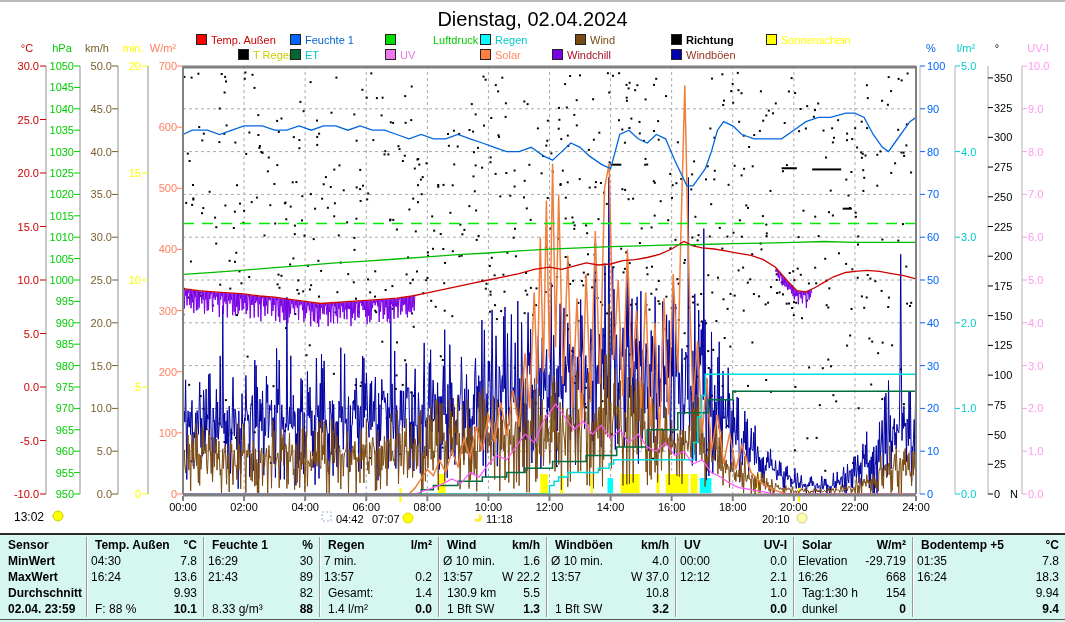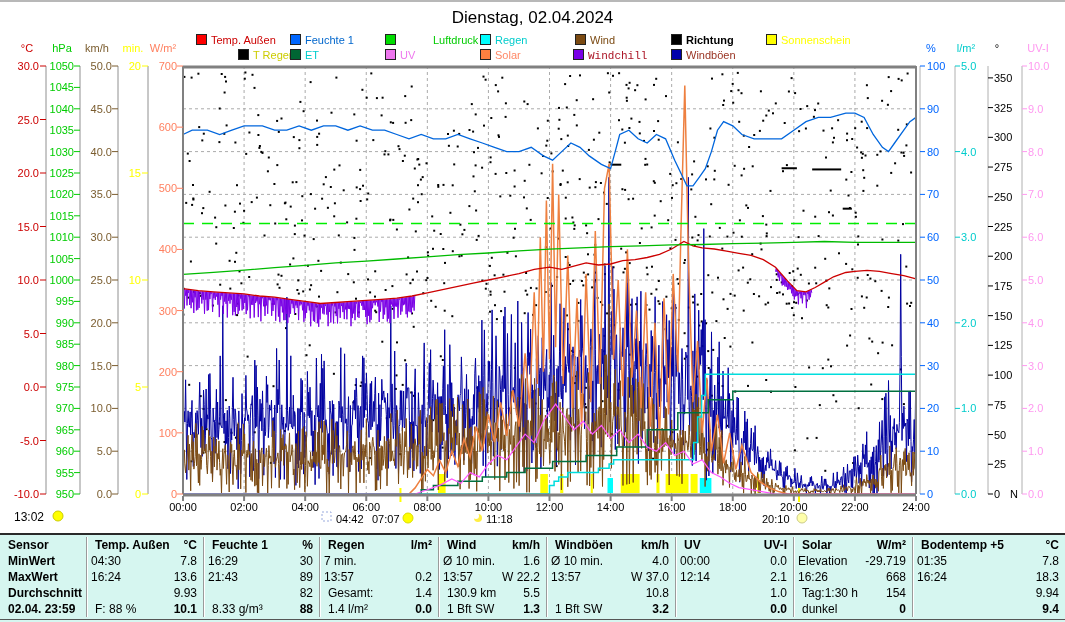--- a/index.html
+++ b/index.html
@@ -1,18 +1,18 @@
 <!DOCTYPE html>
 <html><head>
 <meta charset="utf-8">
 <style>
   html,body{margin:0;padding:0;background:#ffffff;}
   .page{position:relative;width:1065px;height:622px;background:#ffffff;overflow:hidden;
         font-family:"Liberation Sans",sans-serif;border-top:2px solid #b8b8b8;box-sizing:border-box;}
-  .title{position:absolute;top:6px;left:0;width:1065px;text-align:center;font-size:17px;color:#000;}
+  .title{position:absolute;top:6px;left:0;width:1065px;text-align:center;font-size:20px;color:#000;}
   .legend-item{position:absolute;height:12px;white-space:nowrap;font-size:11px;}
   .legend-item .box{display:inline-block;width:9px;height:9px;border:1px solid #222;vertical-align:-1px;margin-right:4px;}
   #chart-svg{position:absolute;top:0;left:0;}
   
   .footer{position:absolute;top:531px;left:0;width:1065px;height:91px;background:#d6f6f0;
           border-top:2px solid #2a2a2a;box-sizing:border-box;font-size:12px;color:#000;}
   .fcols{display:flex;height:80px;padding-top:2px;}
   .fcol{box-sizing:border-box;border-left:1px solid #9a9a9a;box-shadow:inset 1px 0 0 #ffffff;}
   .fcol:first-child{border-left:none;box-shadow:none;}
   .frow{height:16px;line-height:16px;display:flex;justify-content:space-between;white-space:nowrap;overflow:hidden;}
@@ -1174,21 +1174,21 @@
       <div class="legend-item" style="left: 290px; top: 32px;"><span class="box" style="background: rgb(0, 102, 255);"></span><span style="color: rgb(0, 102, 204);">Feuchte 1</span></div>
       <div class="legend-item" style="left: 385px; top: 32px;"><span class="box" style="background: rgb(0, 221, 0);"></span><span style="color: rgb(0, 204, 0); margin-left: 33px;">Luftdruck</span></div>
       <div class="legend-item" style="left: 480px; top: 32px;"><span class="box" style="background: rgb(0, 255, 255);"></span><span style="color: rgb(0, 204, 204);">Regen</span></div>
       <div class="legend-item" style="left: 575px; top: 32px;"><span class="box" style="background: rgb(123, 74, 18);"></span><span style="color: rgb(123, 74, 18);">Wind</span></div>
       <div class="legend-item" style="left: 671px; top: 32px; font-weight: bold;"><span class="box" style="background: rgb(0, 0, 0);"></span><span style="color: rgb(0, 0, 0);">Richtung</span></div>
       <div class="legend-item" style="left: 766px; top: 32px; text-align: right;"><span class="box" style="background: rgb(255, 255, 0);"></span><span style="color: rgb(255, 255, 0);">Sonnenschein</span></div>
       <div class="legend-item" style="left: 196px; top: 47px; padding-left: 42px;"><span class="box" style="background: rgb(0, 0, 0);"></span><span style="color: rgb(204, 204, 0);">T Regen</span></div>
       <div class="legend-item" style="left: 290px; top: 47px;"><span class="box" style="background: rgb(0, 102, 51);"></span><span style="color: rgb(0, 204, 204);">ET</span></div>
       <div class="legend-item" style="left: 385px; top: 47px;"><span class="box" style="background: rgb(238, 119, 238);"></span><span style="color: rgb(238, 119, 238);">UV</span></div>
       <div class="legend-item" style="left: 480px; top: 47px;"><span class="box" style="background: rgb(255, 128, 64);"></span><span style="color: rgb(255, 136, 102);">Solar</span></div>
-      <div class="legend-item" style="left: 573px; top: 47px; font-family: Liberation Mono, monospace;"><span class="box" style="background: rgb(122, 0, 230);"></span><span style="color: rgb(170, 17, 34);">Windchill</span></div>
+      <div class="legend-item" style="left: 552px; top: 47px;"><span class="box" style="background: rgb(122, 0, 230);"></span><span style="color: rgb(170, 17, 34);">Windchill</span></div>
       <div class="legend-item" style="left: 671px; top: 47px;"><span class="box" style="background: rgb(0, 0, 170);"></span><span style="color: rgb(153, 51, 34);">Windböen</span></div>
     </div>
   <div class="footer">
     <div class="fcols" id="ftable">
         <div class="fcol" style="width: 86px;">
           <div class="frow">
             <span class="l b">Sensor</span>
           </div>
           <div class="frow">
             <span class="l b">MinWert</span>
@@ -1316,21 +1316,21 @@
         <div class="fcol" style="width: 118px;">
           <div class="frow">
             <span class="l b">UV</span>
             <span class="r b">UV-I</span>
           </div>
           <div class="frow">
             <span class="l ind">00:00</span>
             <span class="r">0.0</span>
           </div>
           <div class="frow">
-            <span class="l ind">12:14</span>
+            <span class="l ind">12:12</span>
             <span class="r">2.1</span>
           </div>
           <div class="frow">
             <span class="l"></span>
             <span class="r">1.0</span>
           </div>
           <div class="frow">
             <span class="l"></span>
             <span class="r b">0.0</span>
           </div>

